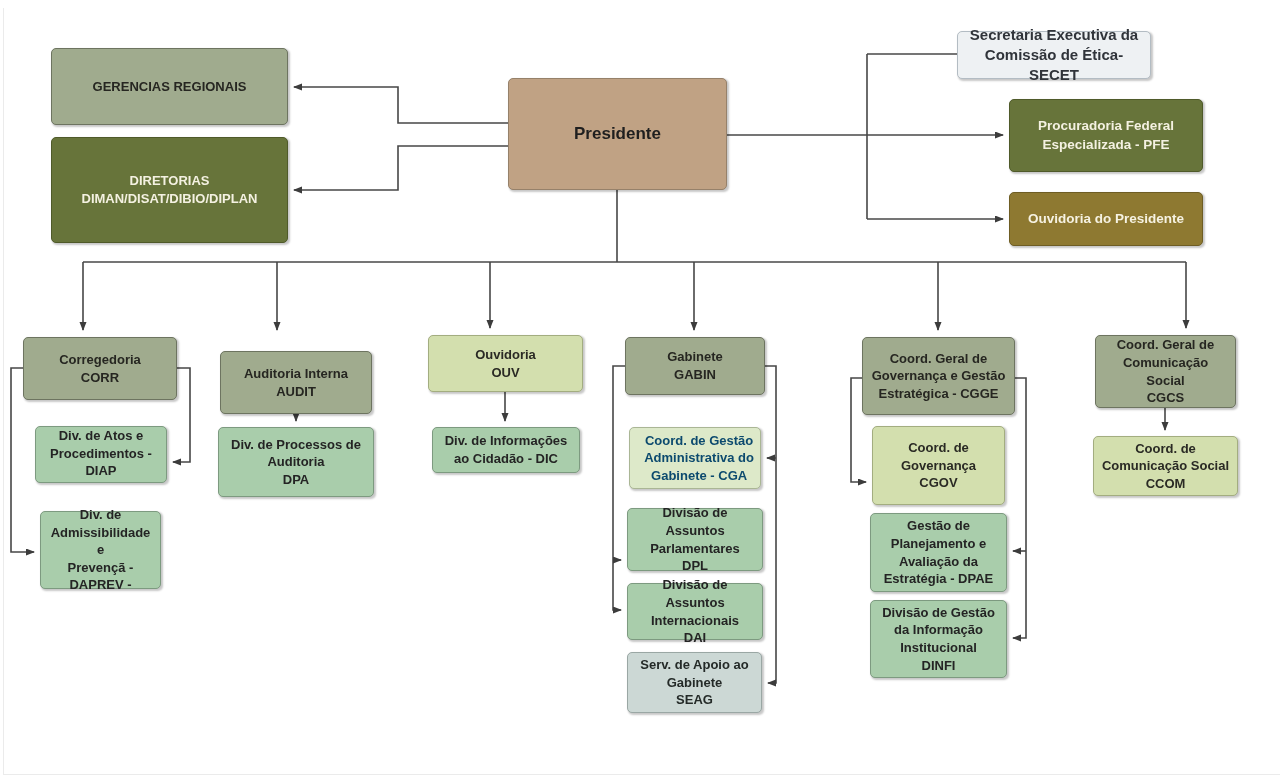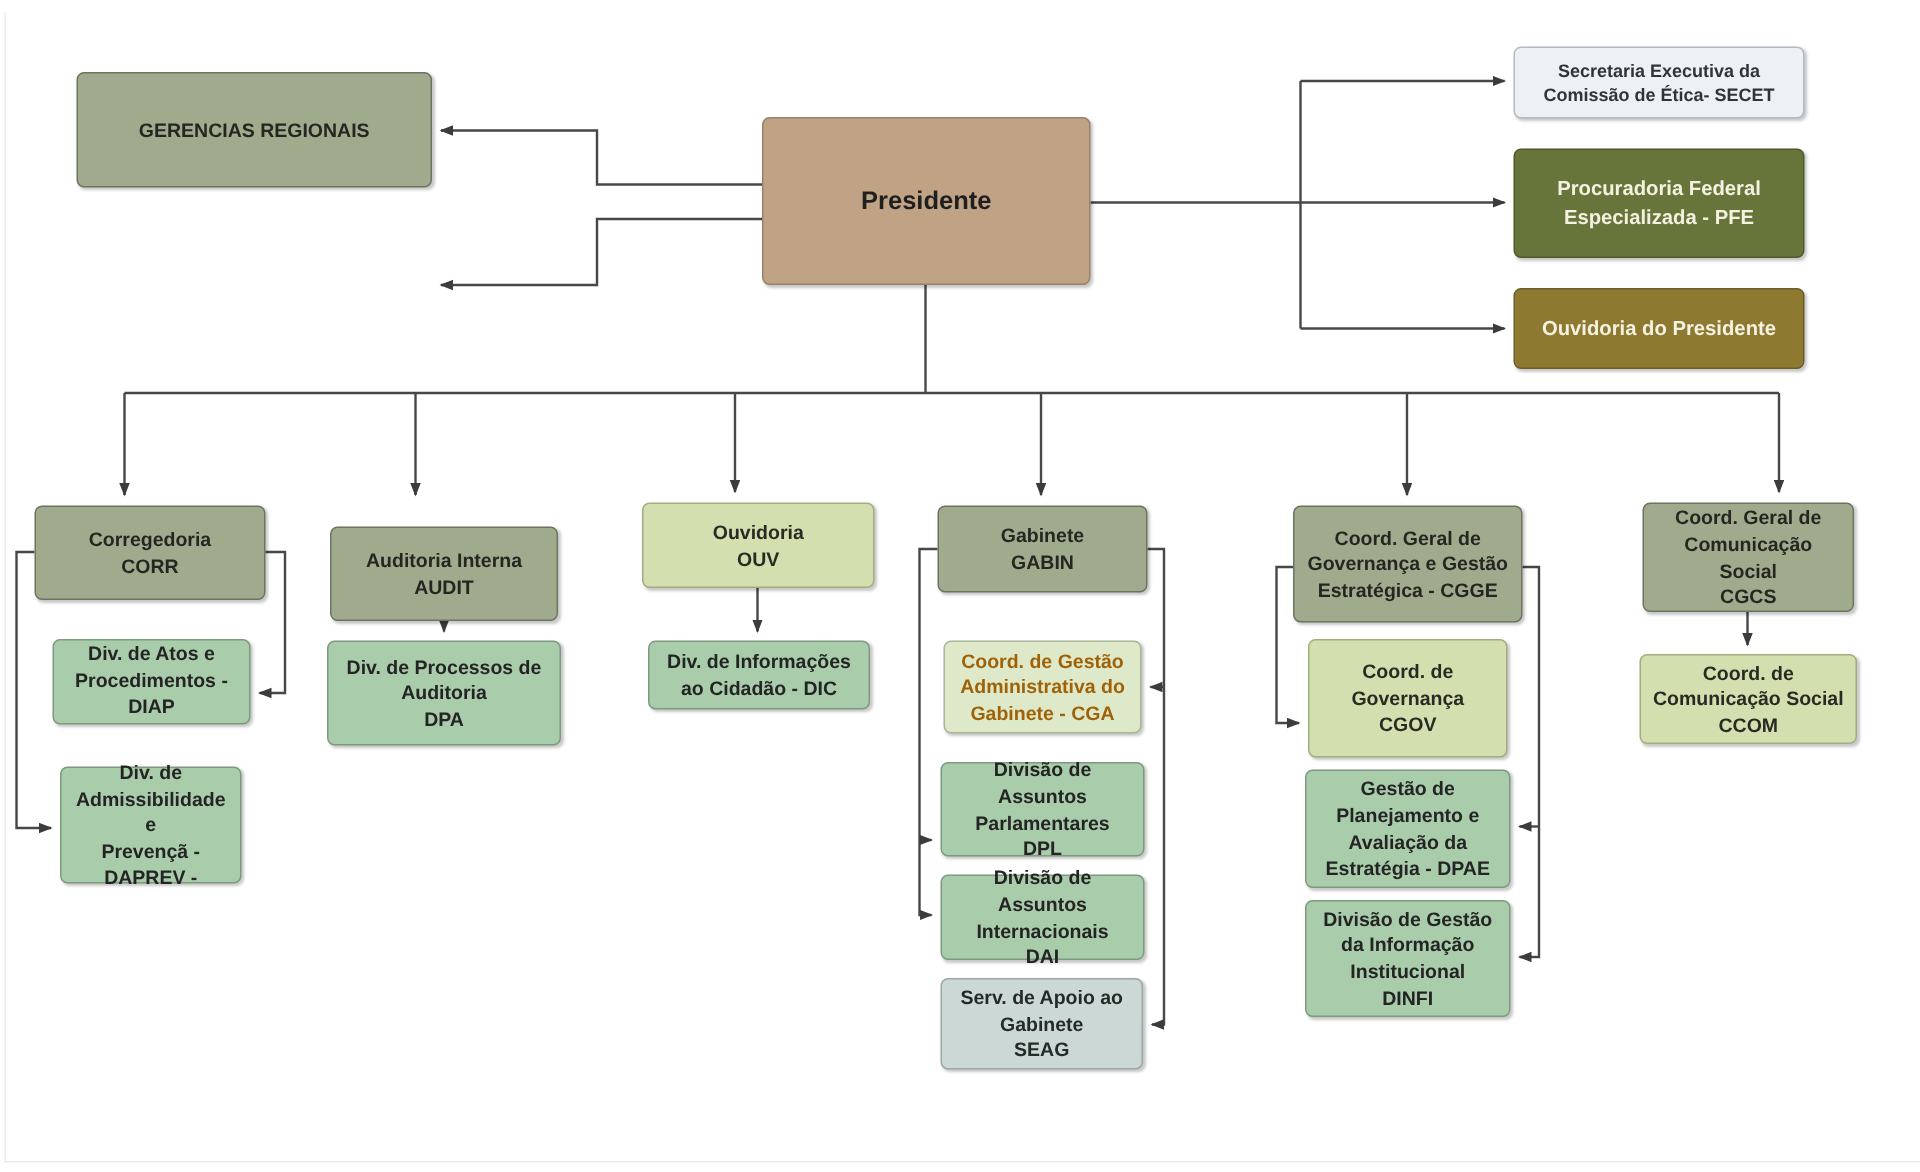--- a/index.html
+++ b/index.html
@@ -15,21 +15,21 @@
     box-shadow:1.5px 1.5px 2px rgba(0,0,0,0.22);
   }
   .node span{white-space:pre-line;display:block;padding:2px 6px;}
   .sage      {background:var(--sage,#a0ab8e);border:1px solid #6d7460;color:#262621;}
   .dark-olive{background:var(--dark_olive,#67743a);border:1px solid #4f5a2a;color:#f4f1e1;}
   .tan       {background:var(--tan,#c0a284);border:1px solid #96816a;color:#1f1f1f;}
   .gold      {background:var(--gold,#8e7931);border:1px solid #6e5d24;color:#f6f2e2;}
   .lgray     {background:var(--light_gray,#eef1f3);border:1px solid #b3bcc3;color:#30343a;}
   .lgreen    {background:var(--light_green,#a9cdab);border:1px solid #7d9a80;color:#242424;}
   .pgreen    {background:var(--pale_green,#d3dfae);border:1px solid #a3ad80;color:#2a2a24;}
-  .ppgreen   {background:var(--paler_green,#dde9c9);border:1px solid #aab695;color:#a16207;}
+  .ppgreen   {background:var(--paler_green,#dde9c9);border:1px solid #aab695;color:#0c4a6e;justify-content:flex-end;}
   .bgray     {background:var(--blue_gray,#ccd8d5);border:1px solid #9aa7a4;color:#242a28;}
   #wires{position:absolute;left:0;top:0;pointer-events:none;}
   #wires polyline,#wires line{fill:none;stroke:#474747;stroke-width:1.6;}
 </style>
 </head>
 <body>
 
 <div id="canvas">
 
   <div class="edge" style="left:3px;top:8px;width:1px;height:766px;"></div>
@@ -80,22 +80,26 @@
   </svg>
 
   <div class="node tan" style="left:508px;top:78px;width:219px;height:112px;font-size:17px;">
     <span>Presidente</span>
   </div>
 
   <div class="node sage" style="left:51px;top:48px;width:237px;height:77px;">
     <span>GERENCIAS REGIONAIS</span>
   </div>
 
-
-  <div class="node lgray" style="left:1009px;top:31px;width:194px;height:48px;font-size:12px;">
+  <div class="node dark-olive" style="left:51px;top:137px;width:237px;height:106px;">
+    <span>DIRETORIAS
+DIMAN/DISAT/DIBIO/DIPLAN</span>
+  </div>
+
+  <div class="node lgray" style="left:957px;top:31px;width:194px;height:48px;font-size:15px;">
     <span>Secretaria Executiva da
 Comissão de Ética- SECET</span>
   </div>
 
   <div class="node dark-olive" style="left:1009px;top:99px;width:194px;height:73px;font-size:13.5px;">
     <span>Procuradoria Federal
 Especializada - PFE</span>
   </div>
 
   <div class="node gold" style="left:1009px;top:192px;width:194px;height:54px;font-size:13.5px;">

